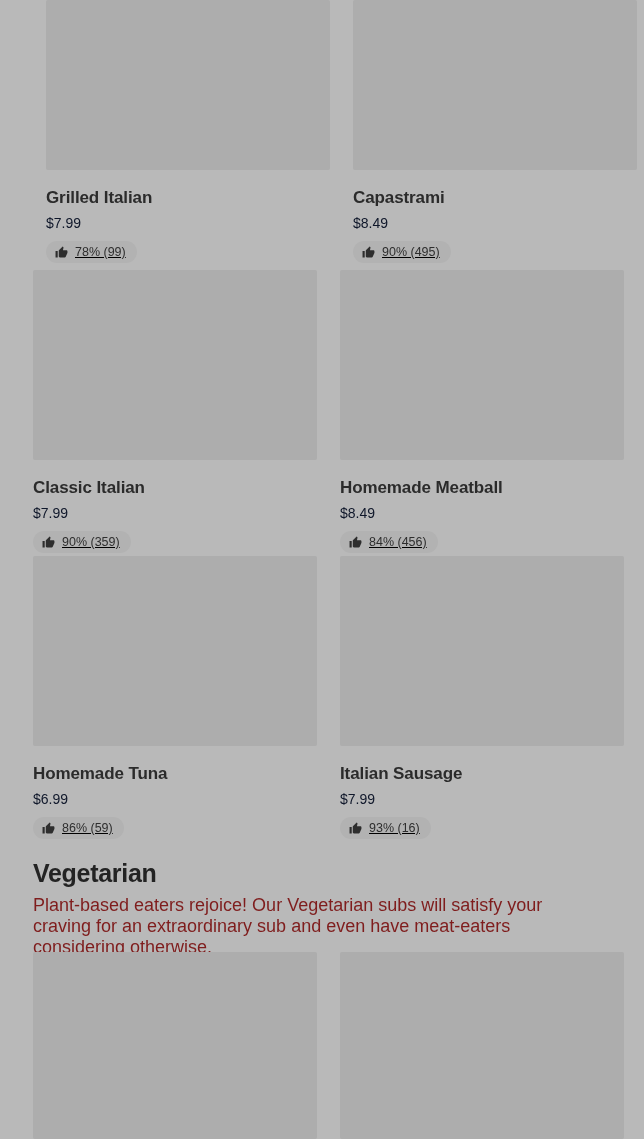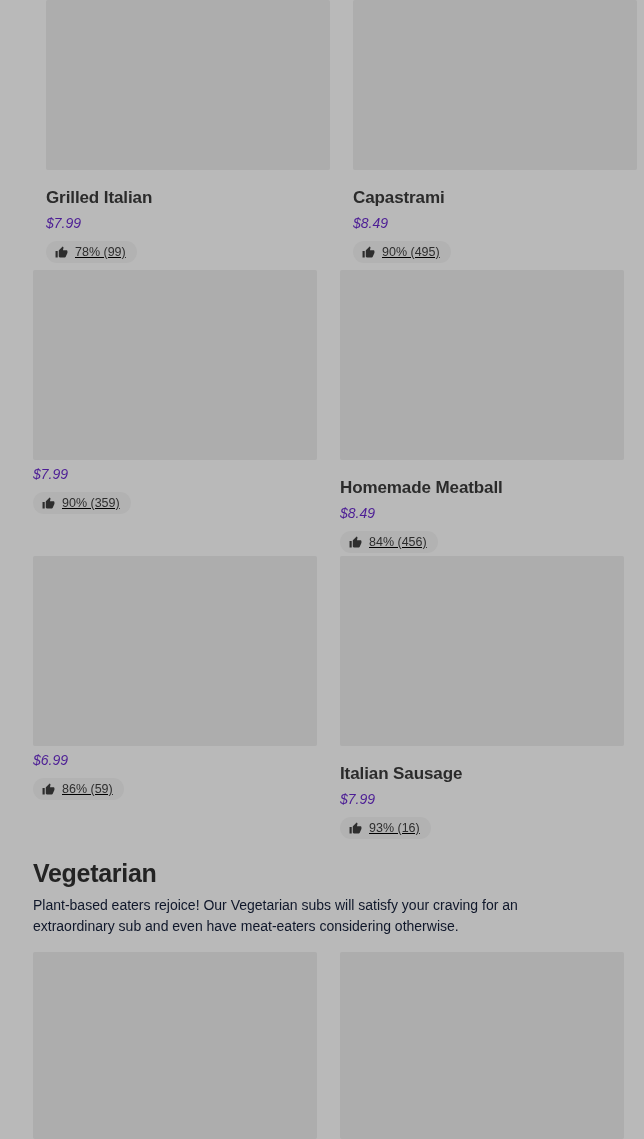--- a/index.html
+++ b/index.html
@@ -54,23 +54,22 @@
     line-height: 22px;
     font-weight: 600;
     color: #2b2b2b;
     margin: 17px 0 0 0;
     letter-spacing: -0.1px;
   }
 
   .card-price {
     font-size: 14px;
     line-height: 18px;
-    color: #4c1d95;
+    color: #0f172a;
     margin: 5px 0 0 0;
-    font-style: italic;
   }
 
   .rating-pill {
     display: inline-flex;
     align-items: center;
     gap: 7px;
     background: #b2b2b2;
     border-radius: 13px;
     padding: 4px 11px 4px 9px;
     margin-top: 9px;
@@ -117,23 +116,23 @@
   .section-title {
     font-size: 25px;
     line-height: 30px;
     font-weight: 700;
     color: #232323;
     margin: 0;
     letter-spacing: -0.3px;
   }
 
   .section-desc {
-    font-size: 14px;
+    font-size: 18px;
     line-height: 21px;
-    color: #0f172a;
+    color: #7f1d1d;
     margin: 7px 0 0 0;
     max-width: 596px;
   }
 
   
   .row-4 {
     position: absolute;
     left: 0;
     top: 952px;
     width: 644px;
@@ -177,20 +176,21 @@
       </div>
 
     </div>
   </div>
 
   <div class="row row-2">
     <div class="grid">
 
       <div class="card">
         <div class="card-thumb thumb-h-full"></div>
+        <div class="card-title">Classic Italian</div>
         <div class="card-price">$7.99</div>
         <div class="rating-pill">
           <span class="thumb-icon">
             <svg width="13" height="13" viewBox="0 0 24 24" fill="#2e2e2e">
                 <path d="M1 21h4V9H1v12zm22-11c0-1.1-.9-2-2-2h-6.31l.95-4.57.03-.32c0-.41-.17-.79-.44-1.06L14.17 1 7.59 7.59C7.22 7.95 7 8.45 7 9v10c0 1.1.9 2 2 2h9c.83 0 1.54-.5 1.84-1.22l3.02-7.05c.09-.23.14-.47.14-.73v-2z"></path>
               </svg>
           </span>
           <span class="rating-text">90% (359)</span>
         </div>
       </div>
@@ -210,20 +210,21 @@
       </div>
 
     </div>
   </div>
 
   <div class="row row-3">
     <div class="grid">
 
       <div class="card">
         <div class="card-thumb thumb-h-full"></div>
+        <div class="card-title">Homemade Tuna</div>
         <div class="card-price">$6.99</div>
         <div class="rating-pill">
           <span class="thumb-icon">
             <svg width="13" height="13" viewBox="0 0 24 24" fill="#2e2e2e">
                 <path d="M1 21h4V9H1v12zm22-11c0-1.1-.9-2-2-2h-6.31l.95-4.57.03-.32c0-.41-.17-.79-.44-1.06L14.17 1 7.59 7.59C7.22 7.95 7 8.45 7 9v10c0 1.1.9 2 2 2h9c.83 0 1.54-.5 1.84-1.22l3.02-7.05c.09-.23.14-.47.14-.73v-2z"></path>
               </svg>
           </span>
           <span class="rating-text">86% (59)</span>
         </div>
       </div>

